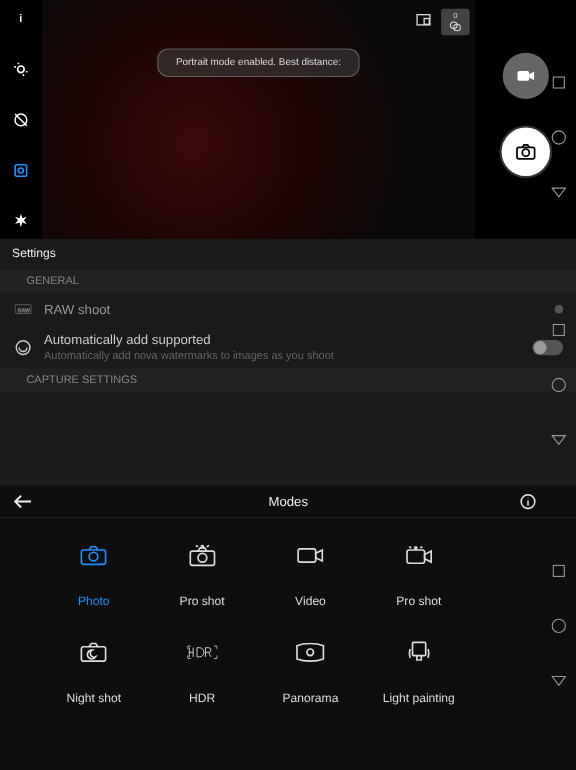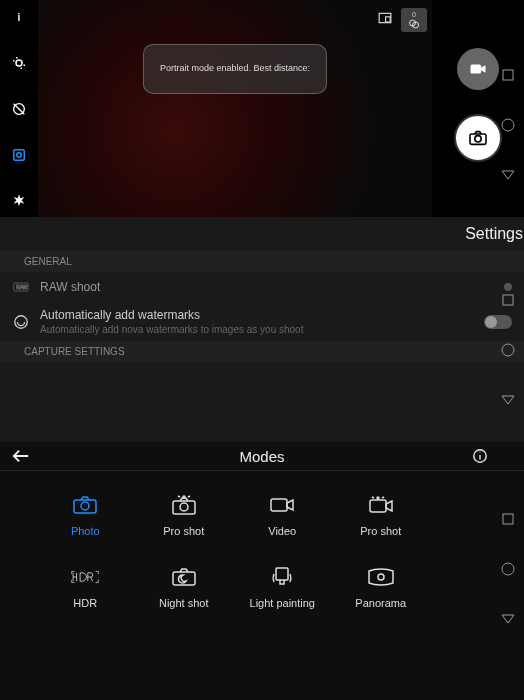--- a/index.html
+++ b/index.html
@@ -4,50 +4,50 @@
 <style>
 *{margin:0;padding:0;box-sizing:border-box;font-family:Arial,sans-serif}
 body{width:524px;height:700px;background:#000;overflow:hidden;position:relative}
 .panel{position:relative;background:#000}
 
 .camera{height:217px;display:flex}
 .cam-left{width:38px;display:flex;flex-direction:column;align-items:center;justify-content:flex-start;padding-top:8px;gap:28px}
 .cam-left .icon{width:18px;height:18px;display:flex;align-items:center;justify-content:center}
 .info-icon{color:#fff;font-size:10px;font-weight:bold}
 .viewfinder{flex:1;background:radial-gradient(circle at 35% 60%,#3a0a0a 0%,#200505 35%,#0a0a0a 70%);position:relative}
-.toast{position:absolute;top:44px;left:50%;transform:translateX(-50%);background:rgba(60,60,60,.6);border:1px solid rgba(180,180,180,.4);border-radius:10px;padding:18px 16px;color:#ddd;font-size:9px;text-align:center;line-height:1.3}
+.toast{position:absolute;top:44px;left:50%;transform:translateX(-50%);background:rgba(60,60,60,.6);border:1px solid rgba(180,180,180,.4);border-radius:10px;padding:6px 16px;color:#ddd;font-size:9px;text-align:center;line-height:1.3}
 .cam-top{position:absolute;top:8px;right:5px;display:flex;gap:6px;z-index:3}
 .cam-top-btn{width:20px;height:20px;display:flex;align-items:center;justify-content:center;position:relative}
 .cam-top-btn.active{background:rgba(80,80,80,.8);border-radius:3px;width:26px;height:24px;flex-direction:column}
 .cam-right{width:92px;display:flex;flex-direction:column;align-items:center;justify-content:center;gap:24px;padding-bottom:8px}
 .big-btn{width:42px;height:42px;border-radius:50%;display:flex;align-items:center;justify-content:center}
 .big-btn.grey{background:#666}
 .big-btn.white{background:#fff;width:48px;height:48px;border:2px solid #333}
 .nav-right{position:absolute;right:0;width:32px;display:flex;flex-direction:column;align-items:center;gap:36px}
 .nav-shape{width:14px;height:14px;display:flex;align-items:center;justify-content:center}
 
 .settings{height:225px;background:#1a1a1a;position:relative;overflow:hidden}
-.settings-title{text-align:right;color:#eee;font-size:16px;padding:8px 1px}
+.settings-title{text-align:left;color:#eee;font-size:11px;padding:8px 11px}
 .section-hdr{color:#888;font-size:10px;padding:5px 24px;background:rgba(40,40,40,.5)}
 .row{display:flex;align-items:center;padding:6px 12px;gap:10px;min-height:30px}
 .row .icon{width:18px;flex-shrink:0;display:flex;align-items:center;justify-content:center}
 .row-main{flex:1;color:#ccc;font-size:12px}
 .row-sub{color:#666;font-size:10px;margin-top:2px}
 .row-end{color:#888;font-size:10px;display:flex;align-items:center;gap:4px}
 .toggle{width:28px;height:14px;border-radius:8px;position:relative}
 .toggle.on{background:#0078ff}
 .toggle.on:after{content:"";position:absolute;right:1px;top:1px;width:12px;height:12px;background:#fff;border-radius:50%}
 .toggle.off{background:#555}
 .toggle.off:after{content:"";position:absolute;left:1px;top:1px;width:12px;height:12px;background:#999;border-radius:50%}
 
 .modes{height:258px;background:#0e0e0e;position:relative}
 .modes-hdr{display:flex;align-items:center;justify-content:space-between;padding:6px 36px 6px 12px;color:#eee}
-.modes-title{font-size:15px;position:absolute;left:50%;transform:translateX(-50%)}
+.modes-title{font-size:12px;position:absolute;left:50%;transform:translateX(-50%)}
 .modes-grid{display:grid;grid-template-columns:repeat(4,1fr);padding:8px 12px 8px 36px;gap:0;width:442px}
-.mode{display:flex;flex-direction:column;align-items:center;gap:8px;padding:14px 4px;color:#ddd;font-size:11px}
+.mode{display:flex;flex-direction:column;align-items:center;gap:24px;padding:14px 4px;color:#ddd;font-size:11px}
 .mode.active{color:#1e90ff}
 .mode-icon{width:28px;height:24px;display:flex;align-items:center;justify-content:center}
 .divider{height:1px;background:#222}
 svg{display:block}
 .chev{color:#666;font-size:10px}
 </style>
 </head>
 <body>
 
 <div class="panel camera">
@@ -153,21 +153,21 @@
 
 
   <div class="row">
     <div class="icon">
         <svg width="16" height="16" viewBox="0 0 18 18" fill="none" stroke="#ccc" stroke-width="1.5">
           <circle cx="9" cy="9" r="7"></circle>
           <path d="M5 9a4 4 0 008 0"></path>
         </svg>
       </div>
     <div class="row-main">
-      <div>Automatically add watermarks</div>
+      <div>Automatically add supported</div>
       <div class="row-sub">Automatically add nova watermarks to images as you shoot</div>
     </div>
     <div class="toggle off"></div>
   </div>
 
   <div class="section-hdr">CAPTURE SETTINGS</div>
 
   <div class="nav-right" style="top:76px">
     <div class="nav-shape">
         <svg width="12" height="12" viewBox="0 0 12 12" fill="none" stroke="#999" stroke-width="1">
@@ -242,55 +242,55 @@
             <rect x="2" y="5" width="16" height="12" rx="2"></rect>
             <path d="M18 9l6-3v10l-6-3z"></path>
             <circle cx="10" cy="3" r="1"></circle>
             <path d="M6 3l-2-1M14 3l2-1"></path>
           </svg>
         </div>
       <span>Pro shot</span>
     </div>
     <div class="mode">
       <div class="mode-icon">
-          <svg width="28" height="18" viewBox="0 0 40 18" fill="none" stroke="#ddd" stroke-width="1.2">
-            <path d="M3 3v12M3 9h5M8 3v12M13 3v12h3a5 5 0 000-12h-3M24 3v12M24 3h4a3 3 0 010 6h-4M28 9l3 6"></path>
-            <path d="M1 1v4M1 1h4M39 1v4M39 1h-4M1 17v-4M1 17h4M39 17v-4M39 17h-4" stroke-width="1"></path>
-          </svg>
-        </div>
-      <span>HDR</span>
-    </div>
-    <div class="mode">
-      <div class="mode-icon">
           <svg width="26" height="20" viewBox="0 0 26 20" fill="none" stroke="#ddd" stroke-width="1.5">
             <rect x="2" y="5" width="22" height="13" rx="2"></rect>
             <path d="M9 5l2-3h4l2 3"></path>
             <path d="M15 14a4 4 0 11-3-6 3 3 0 003 6z"></path>
           </svg>
         </div>
       <span>Night shot</span>
     </div>
     <div class="mode">
       <div class="mode-icon">
+          <svg width="28" height="18" viewBox="0 0 40 18" fill="none" stroke="#ddd" stroke-width="1.2">
+            <path d="M3 3v12M3 9h5M8 3v12M13 3v12h3a5 5 0 000-12h-3M24 3v12M24 3h4a3 3 0 010 6h-4M28 9l3 6"></path>
+            <path d="M1 1v4M1 1h4M39 1v4M39 1h-4M1 17v-4M1 17h4M39 17v-4M39 17h-4" stroke-width="1"></path>
+          </svg>
+        </div>
+      <span>HDR</span>
+    </div>
+    <div class="mode">
+      <div class="mode-icon">
+          <svg width="28" height="18" viewBox="0 0 28 18" fill="none" stroke="#ddd" stroke-width="1.5">
+            <path d="M2 3c0 0 5-2 12-2s12 2 12 2v12s-5 2-12 2-12-2-12-2z"></path>
+            <circle cx="14" cy="9" r="3"></circle>
+          </svg>
+        </div>
+      <span>Panorama</span>
+    </div>
+    <div class="mode">
+      <div class="mode-icon">
           <svg width="24" height="22" viewBox="0 0 24 22" fill="none" stroke="#ddd" stroke-width="1.5">
             <rect x="6" y="2" width="12" height="12" rx="1"></rect>
             <path d="M10 14v4h4v-4M4 8c-1 2-1 6 0 8M20 8c1 2 1 6 0 8"></path>
           </svg>
         </div>
       <span>Light painting</span>
     </div>
-    <div class="mode">
-      <div class="mode-icon">
-          <svg width="28" height="18" viewBox="0 0 28 18" fill="none" stroke="#ddd" stroke-width="1.5">
-            <path d="M2 3c0 0 5-2 12-2s12 2 12 2v12s-5 2-12 2-12-2-12-2z"></path>
-            <circle cx="14" cy="9" r="3"></circle>
-          </svg>
-        </div>
-      <span>Panorama</span>
-    </div>
   </div>
 
   <div class="nav-right" style="top:70px">
     <div class="nav-shape">
         <svg width="12" height="12" viewBox="0 0 12 12" fill="none" stroke="#999" stroke-width="1">
           <rect x="1" y="1" width="10" height="10"></rect>
         </svg>
       </div>
     <div class="nav-shape">
         <svg width="14" height="14" viewBox="0 0 14 14" fill="none" stroke="#999" stroke-width="1">

